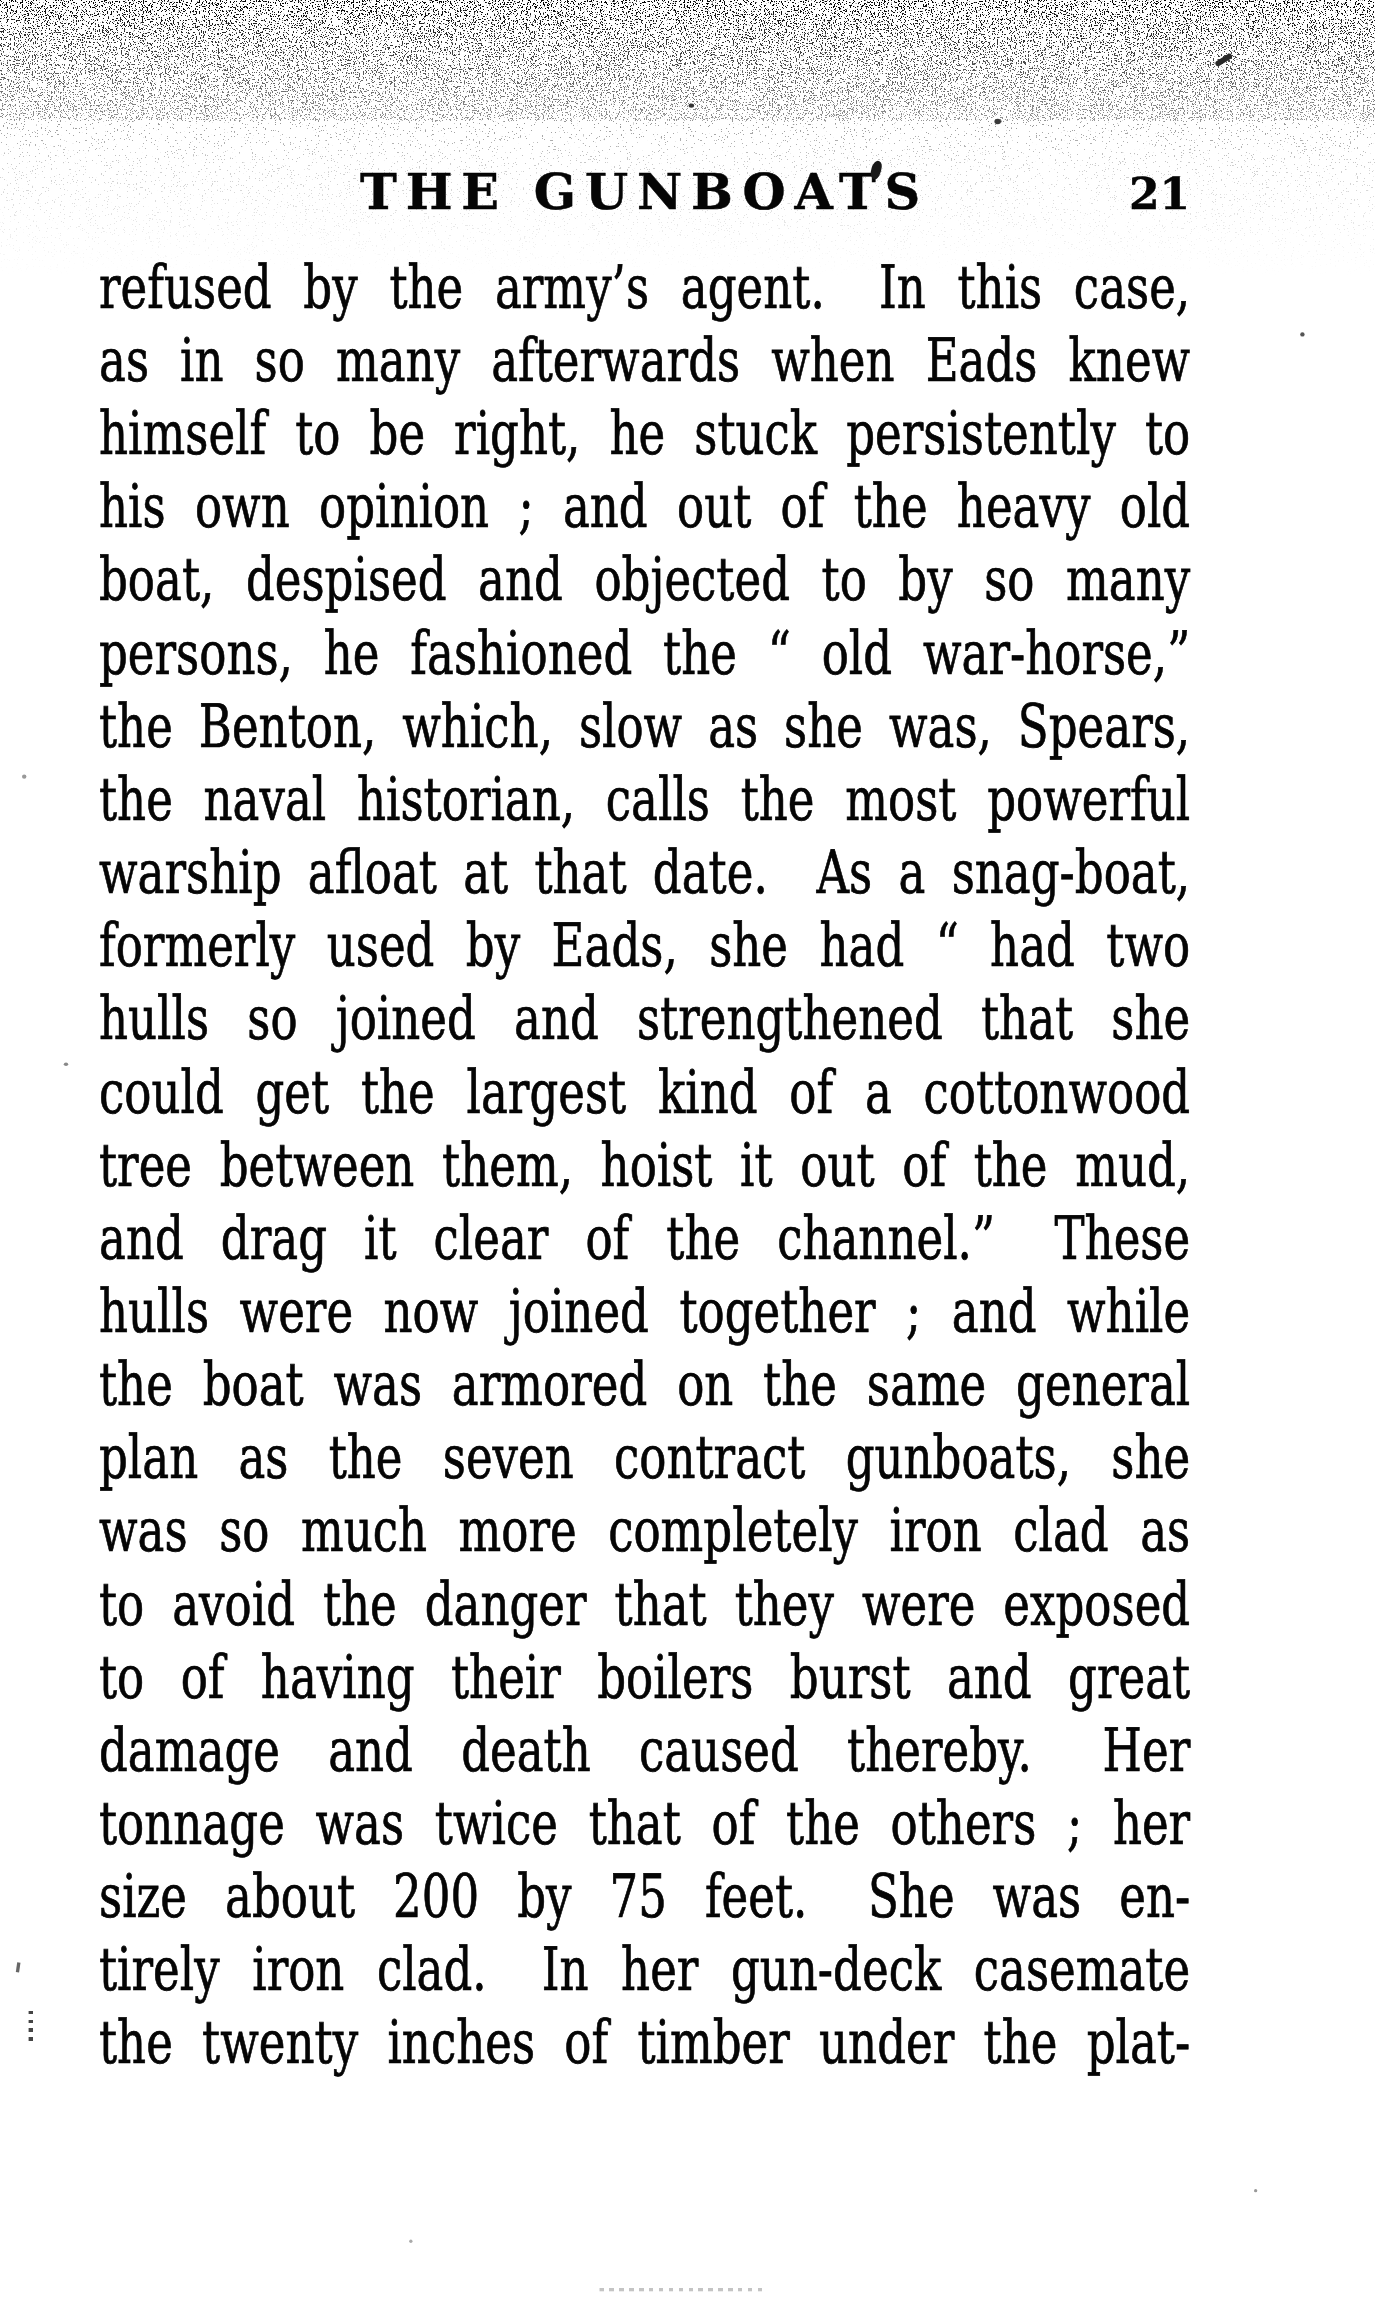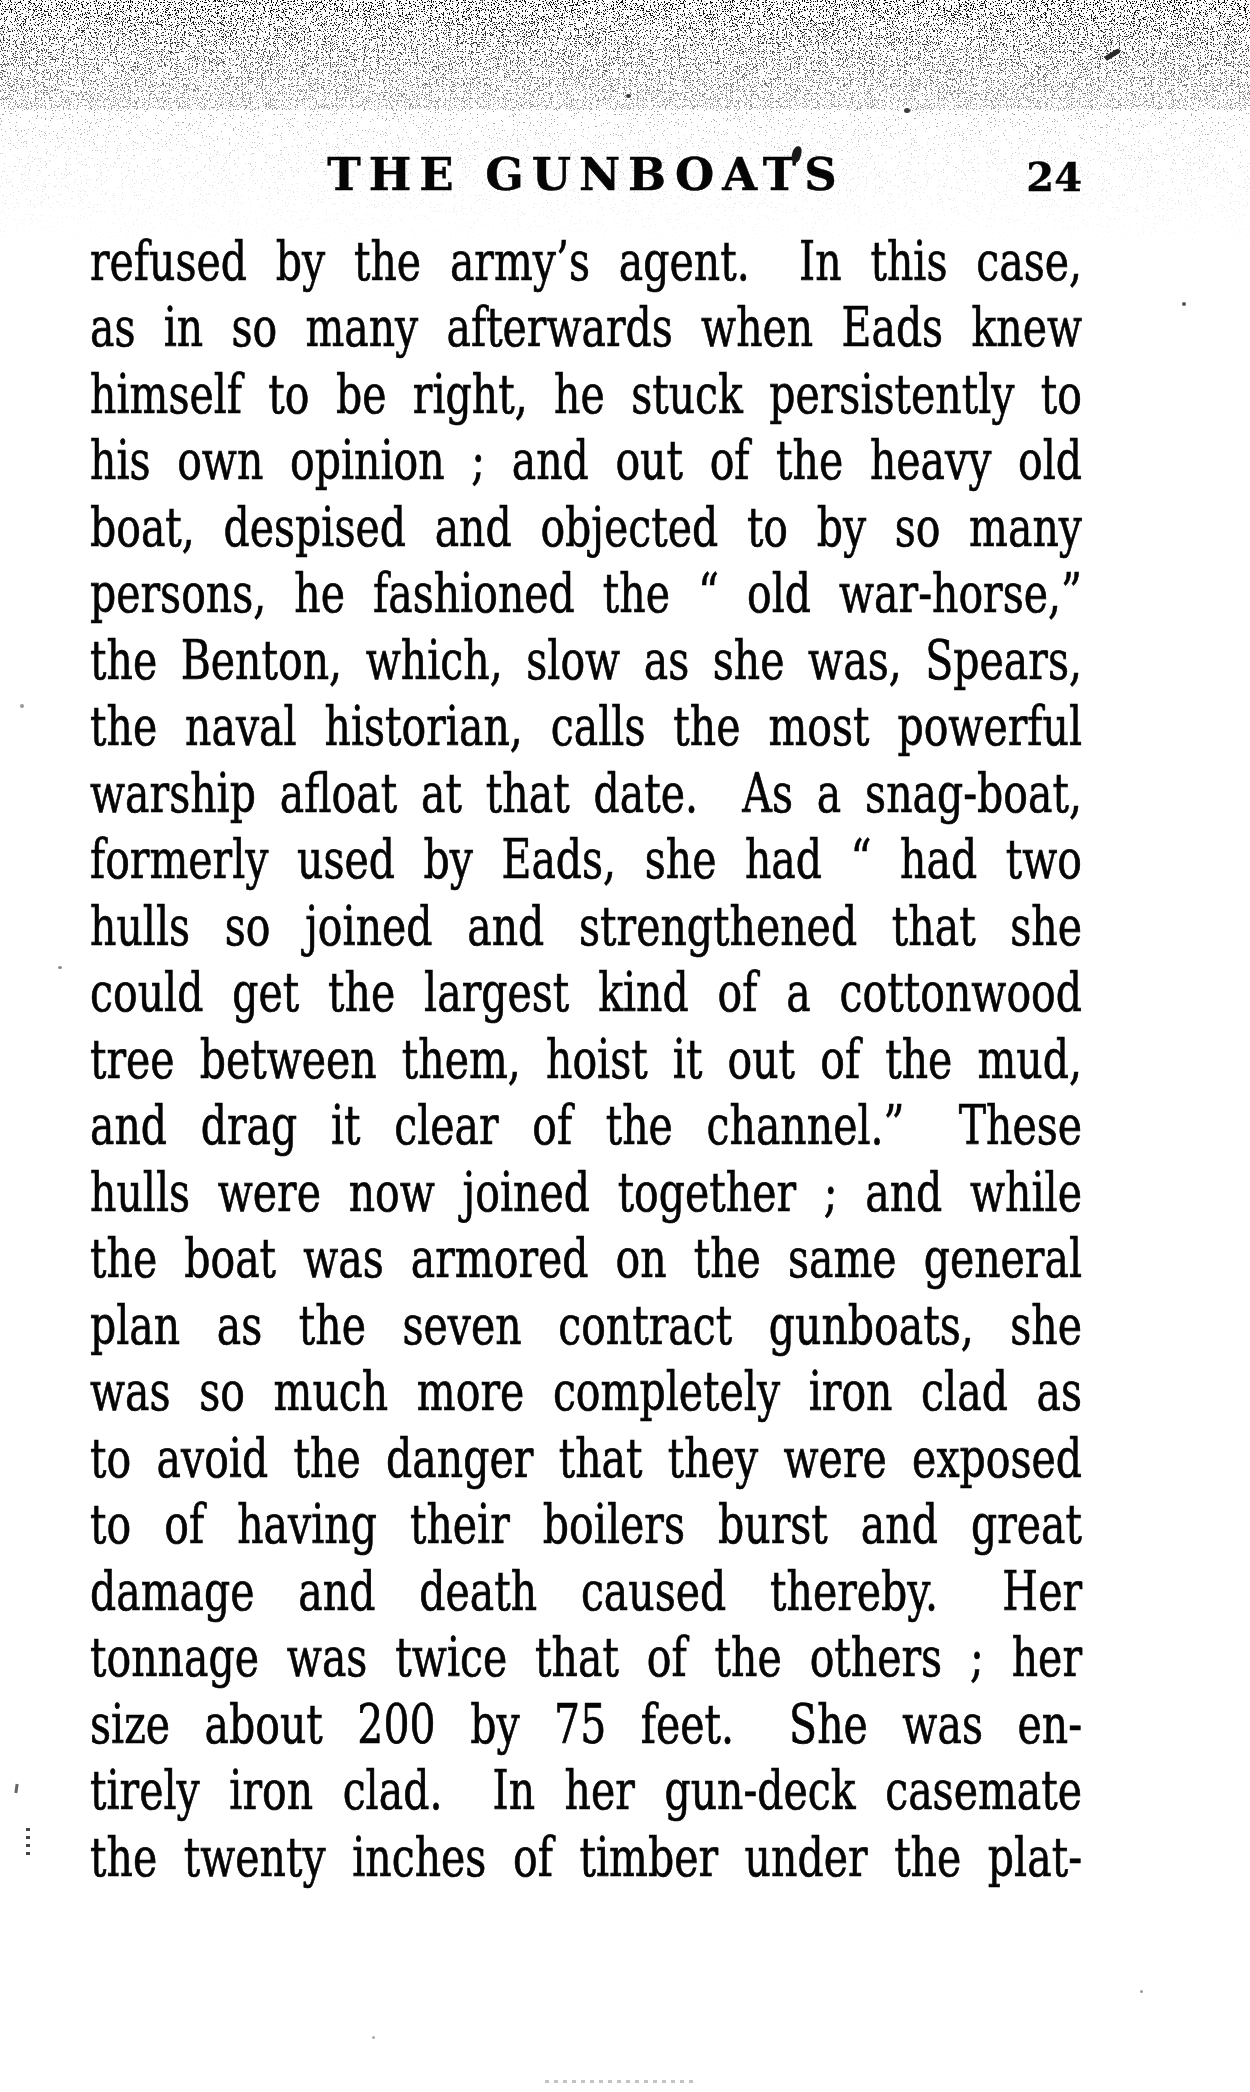--- a/index.html
+++ b/index.html
@@ -128,21 +128,21 @@
       </mask>
     </defs>
     <g mask="url(#fadeMask)">
       <rect x="0" y="0" width="1250" height="250" filter="url(#spk1)"></rect>
       <rect x="0" y="0" width="1250" height="110" filter="url(#spk2)"></rect>
     </g>
   </svg>
 
   <div class="header">
     <span class="running-title">THE GUNBOATS</span>
-    <span class="page-number">24</span>
+    <span class="page-number">21</span>
   </div>
 
   <div class="body-text">
     <div class="line">refused by the army’s agent.  In this case,</div>
     <div class="line">as in so many afterwards when Eads knew</div>
     <div class="line">himself to be right, he stuck persistently to</div>
     <div class="line">his own opinion ; and out of the heavy old</div>
     <div class="line">boat, despised and objected to by so many</div>
     <div class="line">persons, he fashioned the “ old war-horse,”</div>
     <div class="line">the Benton, which, slow as she was, Spears,</div>

